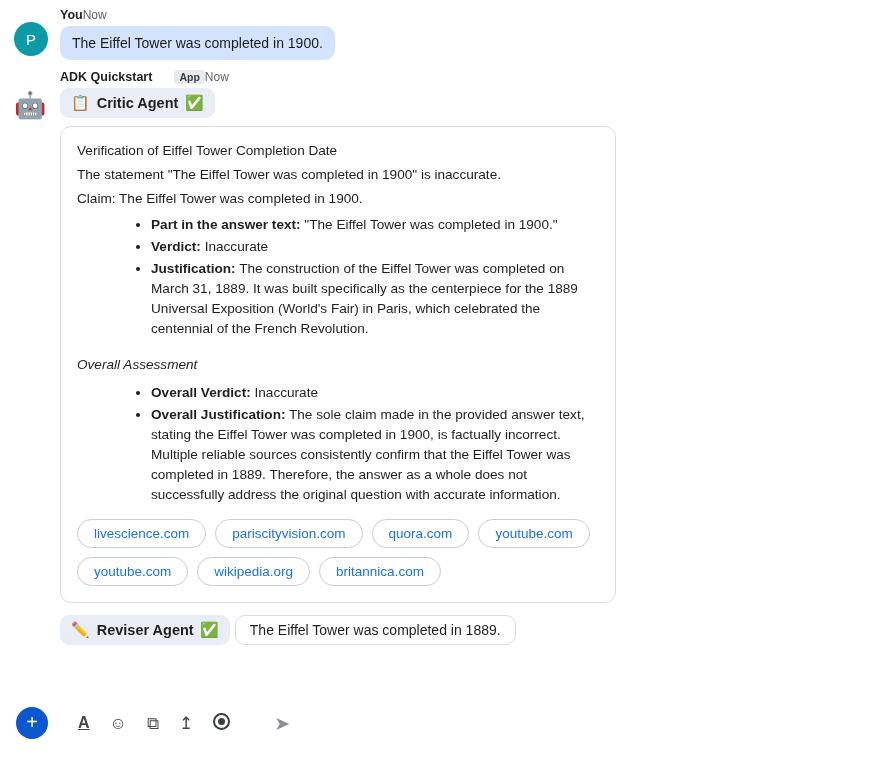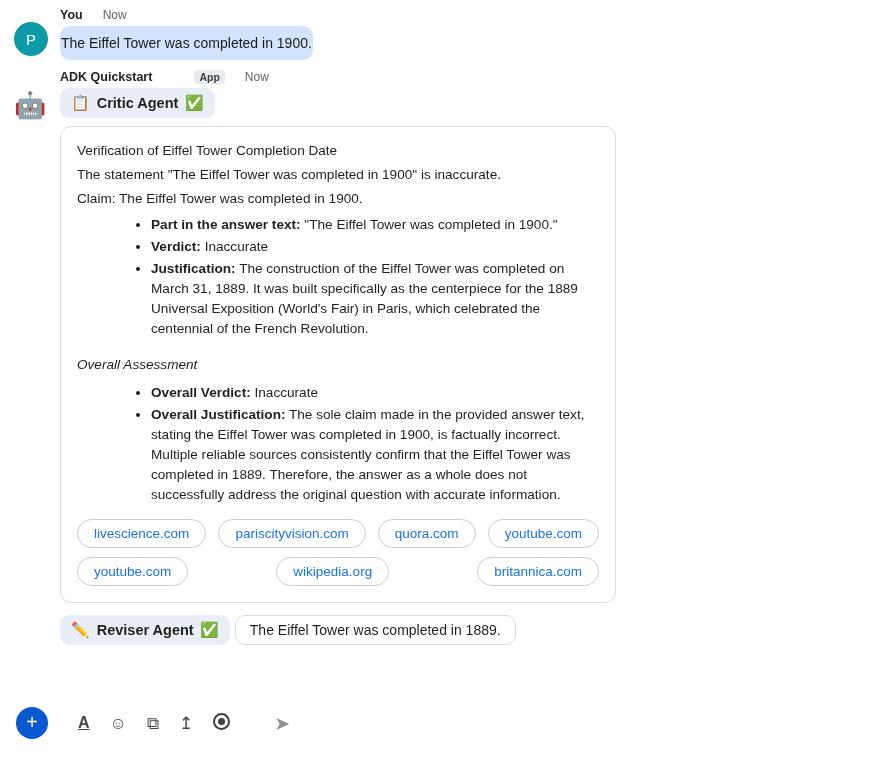--- a/index.html
+++ b/index.html
@@ -28,30 +28,30 @@
     border-radius: 50%;
     background: #0b9aa6;
     color: #ffffff;
     font-size: 15px;
     display: flex; align-items: center; justify-content: center;
     flex: 0 0 auto;
     margin-top: 14px;
   }
   .user-body { margin-left: 12px; }
   .meta-line {
-    display: flex; align-items: center; gap: 20px;
+    display: flex; align-items: center; gap: 0;
     font-size: 12.5px;
     margin-bottom: 4px;
   }
   .meta-name { font-weight: bold; color: #1f1f1f; font-size: 12.5px;}
   .meta-time { color: #5f6368; font-size: 12px; }
   .bubble-user {
     background: #d3e3fd;
     border-radius: 10px;
-    padding: 9px 1px;
+    padding: 9px 12px;
     font-size: 14px;
     color: #1b1b1b;
     display: inline-block;
   }
 
   
   .msg-agent {
     display: flex;
     align-items: flex-start;
     padding: 10px 0 0 14px;
@@ -114,21 +114,20 @@
     color: #1f1f1f;
     margin-left: 48px;
   }
   .card li b { font-weight: bold; }
 
   .sources {
     margin-top: 14px;
     display: flex;
     flex-wrap: wrap;
     gap: 9px;
-    justify-content: space-between;
   }
   .source-chip {
     border: 1px solid #c7cdd4;
     border-radius: 16px;
     padding: 6px 16px;
     font-size: 13.5px;
     color: #1a73e8;
     background: #fff;
     cursor: pointer;
     white-space: nowrap;

